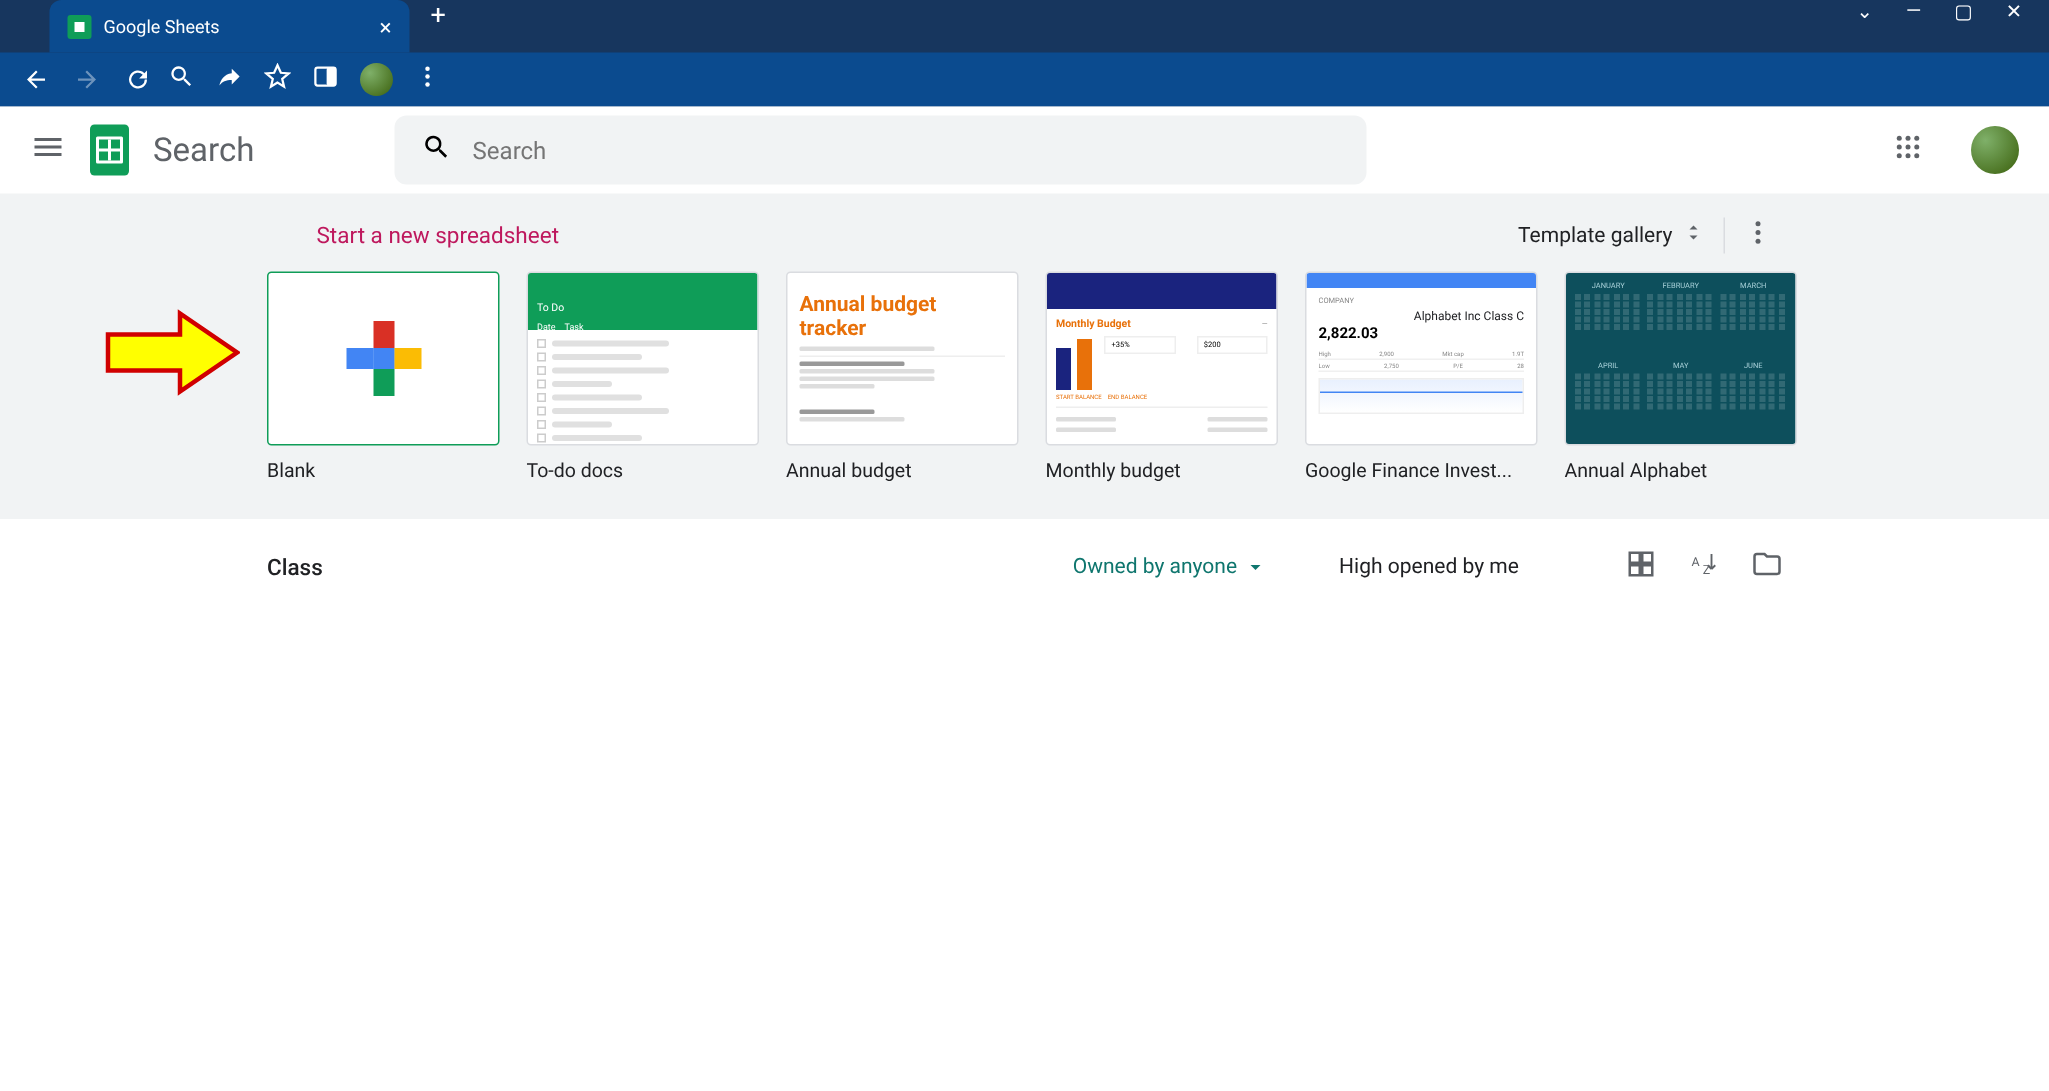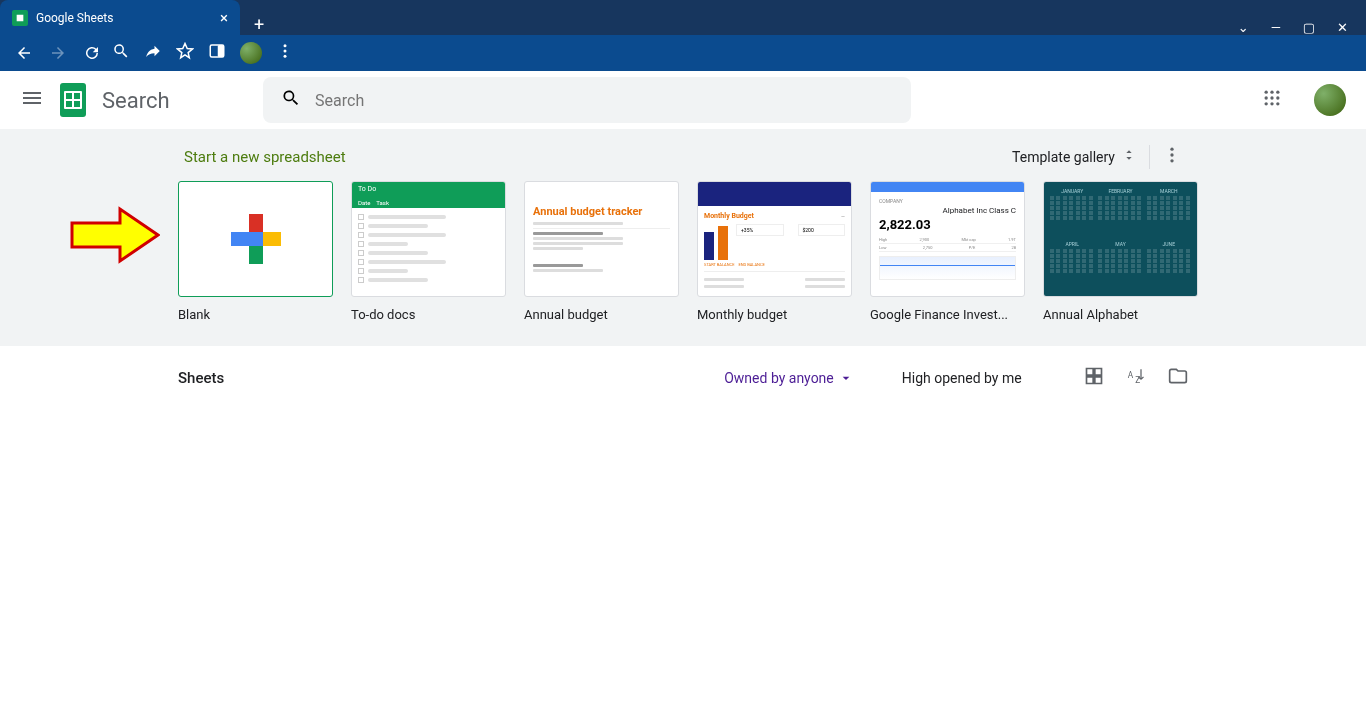--- a/index.html
+++ b/index.html
@@ -1,20 +1,20 @@
 <!DOCTYPE html>
 <html><head>
 <meta charset="utf-8">
 <style>
 * { margin: 0; padding: 0; box-sizing: border-box; font-family: 'Roboto', 'Arial', sans-serif; }
 body { width: 1366px; height: 727px; overflow: hidden; background: #fff; }
 
 
 .browser-chrome { background: #17365e; }
-.tab-bar { height: 35px; display: flex; align-items: flex-end; }
+.tab-bar { height: 35px; display: flex; align-items: flex-start; margin-left: 33px; }
 .tab { background: #0b4b8f; height: 35px; width: 240px; display: flex; align-items: center; padding: 0 12px; border-radius: 8px 8px 0 0; color: #fff; font-size: 12px; gap: 8px; }
 .tab-favicon { width: 16px; height: 16px; background: #0f9d58; border-radius: 2px; display: flex; align-items: center; justify-content: center; }
 .tab-favicon svg { width: 10px; height: 10px; }
 .tab-close { margin-left: auto; color: #fff; font-size: 15px; cursor: pointer; }
 .new-tab { color: #fff; font-size: 18px; margin-left: 14px; cursor: pointer; }
 .window-controls { margin-left: auto; display: flex; gap: 22px; padding-right: 18px; color: #fff; }
 .window-controls span { cursor: pointer; font-size: 13px; }
 .chevron-down-sm { font-size: 12px; }
 
 .addr-bar { background: #0b4b8f; height: 36px; display: flex; align-items: center; padding: 0 10px; gap: 6px; }
@@ -38,21 +38,21 @@
 .app-title { font-size: 22px; color: #5f6368; font-weight: 400; }
 .search-wrap { margin-left: auto; margin-right: auto; position: relative; left: -60px; }
 .search-box { width: 648px; height: 46px; background: #f1f3f4; border-radius: 8px; display: flex; align-items: center; padding: 0 18px; gap: 14px; }
 .search-box input { border: none; background: transparent; outline: none; font-size: 16px; color: #8b5cf6; flex: 1; }
 .apps-grid { color: #5f6368; cursor: pointer; margin-left: auto; }
 .profile-circle-lg { width: 32px; height: 32px; border-radius: 50%; background: radial-gradient(circle at 30% 30%, #7fb069, #3a5f0b); margin-left: 16px; cursor: pointer; }
 
 .templates-section { background: #f1f3f4; padding: 16px 0 24px; }
 .templates-inner { width: 1010px; margin: 0 auto; }
 .templates-head { display: flex; align-items: center; margin-bottom: 12px; padding: 0 6px; }
-.templates-head-title { font-size: 15px; color: #4d7c0f; }
+.templates-head-title { font-size: 15px; color: #be185d; margin-left: 27px; }
 .tg-link { margin-left: auto; color: #202124; font-size: 14px; display: flex; align-items: center; gap: 6px; cursor: pointer; }
 .unfold { font-size: 16px; color: #5f6368; }
 .sep { width: 1px; height: 24px; background: #dadce0; margin: 0 12px; }
 .more-vert { color: #5f6368; cursor: pointer; }
 
 .template-row { display: flex; gap: 18px; }
 .template-card { width: 155px; cursor: pointer; }
 .thumb { width: 155px; height: 116px; background: #fff; border: 1px solid #dadce0; border-radius: 3px; overflow: hidden; position: relative; display: flex; align-items: center; justify-content: center; }
 .template-card:first-child .thumb { border-color: #0f9d58; }
 .thumb-label { font-size: 13px; color: #202124; margin-top: 10px; white-space: nowrap; overflow: hidden; text-overflow: ellipsis; }
@@ -64,69 +64,69 @@
 .plus .h { top: 18px; left: 0; height: 14px; width: 50px; }
 .plus .v .top { background:#d93025; height:18px; width:14px; }
 .plus .v .mid { background:#4285f4; height:14px; width:14px; }
 .plus .v .bot { background:#0f9d58; height:18px; width:14px; }
 .plus .h .left { background:#4285f4; width:18px; height:14px; display:inline-block; }
 .plus .h .center { background:#4285f4; width:14px; height:14px; display:inline-block; }
 .plus .h .right { background:#fbbc04; width:18px; height:14px; display:inline-block; }
 .plus .h { display:flex; }
 
 
-.todo-hdr { background:#0f9d58; height:26px; color:#fff; font-size:7px; padding:3px 6px; }
+.todo-hdr { background:#0f9d58; height:26px; color:#fff; font-size:7px; padding:19px 6px; }
 .todo-tabs { display:flex; gap:6px; font-size:6px; margin-top:6px;}
 .todo-body { padding:6px; }
 .todo-row { display:flex; gap:4px; align-items:center; margin-bottom:3px;}
 .todo-chk { width:6px; height:6px; border:1px solid #ccc;}
 .todo-line { height:4px; background:#e0e0e0; border-radius:2px;}
 .todo-line.short{width:40px;} .todo-line.med{width:60px;} .todo-line.long{width:78px;}
 
 
 .ab-body{padding:8px;font-size:6px;}
-.ab-title{color:#e8710a;font-size:11px;font-weight:bold;margin-bottom:4px;}
+.ab-title{color:#e8710a;font-size:14px;font-weight:bold;margin-bottom:4px;}
 .ab-hr{height:1px;background:#eee;margin:3px 0;}
 .ab-line{height:3px;background:#ddd;margin:2px 0;border-radius:1px;}
 .ab-line.w1{width:70px;}.ab-line.w2{width:90px;}.ab-line.w3{width:50px;}
 
 
 .mb-top{height:24px;background:#1a237e;}
 .mb-body{padding:6px;}
 .mb-title{color:#e8710a;font-size:7px;font-weight:bold;}
 .mb-bars{display:flex;align-items:flex-end;gap:4px;height:36px;margin-top:4px;}
 .mb-bar1{width:10px;height:28px;background:#1a237e;}
 .mb-bar2{width:10px;height:34px;background:#e8710a;}
 .mb-side{display:flex;gap:14px;margin-top:4px;}
 .mb-box{border:1px solid #eee;padding:2px 4px;font-size:5px;flex:1;}
 .mb-hr{height:1px;background:#eee;margin:4px 0;}
 
 
 .fin-top{height:10px;background:#4285f4;}
 .fin-body{padding:6px 8px;text-align:left;}
 .fin-label{font-size:5px;color:#888;}
 .fin-name{font-size:8px;color:#202124;margin:2px 0;text-align:right;}
-.fin-price{font-size:13px;font-weight:bold;}
+.fin-price{font-size:10px;font-weight:bold;}
 .fin-table{margin-top:4px;}
 .fin-tr{display:flex;justify-content:space-between;font-size:4px;color:#888;border-bottom:1px solid #f0f0f0;padding:1px 0;}
 .fin-chart{height:24px;background:linear-gradient(180deg,#e8f0fe 0%,#fff 100%);margin-top:4px;position:relative;border:1px solid #eee;}
 .fin-chart::after{content:'';position:absolute;left:0;right:0;top:8px;height:1px;background:#4285f4;}
 
 
 .cal-body{background:#0d4f5c;width:100%;height:100%;padding:6px;display:grid;grid-template-columns:1fr 1fr 1fr;grid-template-rows:1fr 1fr;gap:4px;}
 .cal-month{}
 .cal-mtitle{font-size:5px;color:#a7d0d8;text-align:center;margin-bottom:2px;}
 .cal-grid{display:grid;grid-template-columns:repeat(7,1fr);gap:1px;}
 .cal-cell{width:4px;height:4px;background:rgba(255,255,255,0.15);font-size:3px;}
 
 
 .files-section { padding: 20px 0; }
 .files-inner { width: 1010px; margin: 0 auto; display: flex; align-items: center; }
 .files-today { font-size: 15px; color: #202124; font-weight: 500; }
-.owner-filter { color: #4c1d95; font-size: 14px; display: flex; align-items: center; gap: 4px; cursor: pointer; }
+.owner-filter { color: #0f766e; font-size: 14px; display: flex; align-items: center; gap: 4px; cursor: pointer; }
 .sort-label { color: #202124; font-size: 14px; }
 .files-spacer1 { flex: 0 0 500px; }
 .files-spacer2 { flex: 0 0 48px; }
 .files-icons { margin-left: auto; display: flex; gap: 22px; color: #5f6368; }
 .files-icons > * { cursor: pointer; }
 
 
 .annotation-arrow { position: absolute; left: 70px; top: 205px; z-index: 100; }
 
 
@@ -651,21 +651,21 @@
               </div>
           </div>
           <div class="thumb-label">Annual Alphabet</div>
         </div>
       </div>
     </div>
   </div>
 
   <div class="files-section">
     <div class="files-inner">
-      <span class="files-today">Sheets</span>
+      <span class="files-today">Class</span>
       <div class="files-spacer1"></div>
       <span class="owner-filter">
         <span>Owned by anyone</span>
         <svg class="ico16" viewBox="0 0 24 24" fill="#5f6368">
             <path d="M7 10l5 5 5-5z"></path>
           </svg>
       </span>
       <div class="files-spacer2"></div>
       <span class="sort-label">High opened by me</span>
       <div class="files-icons">

